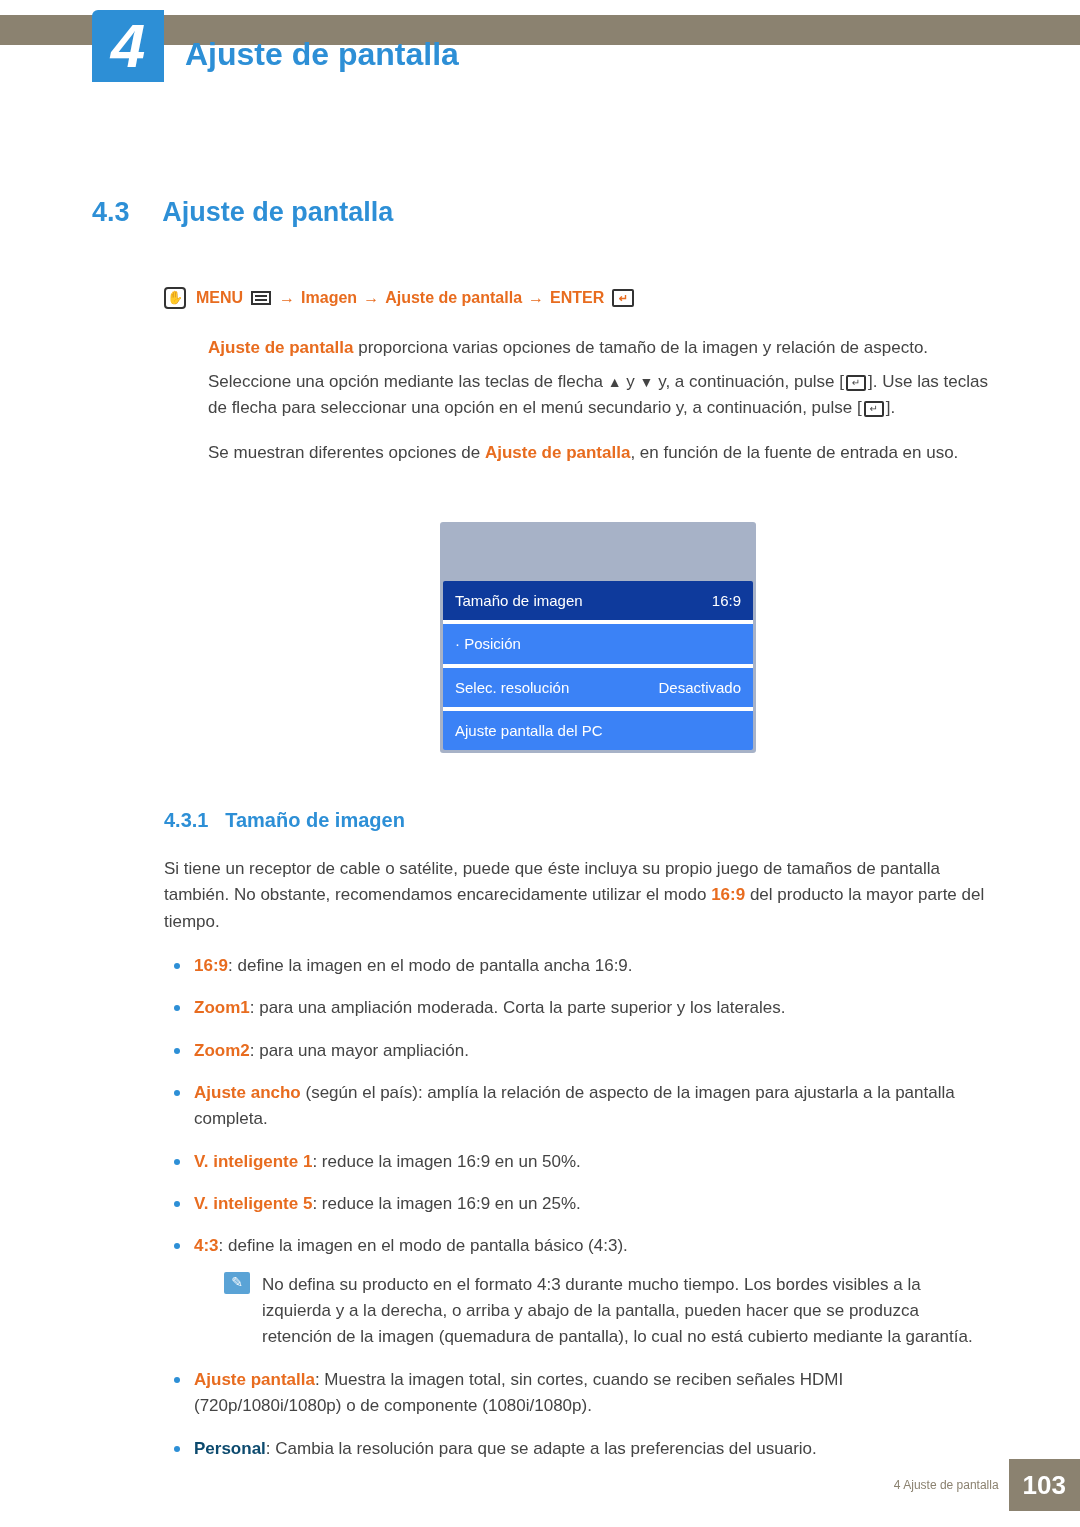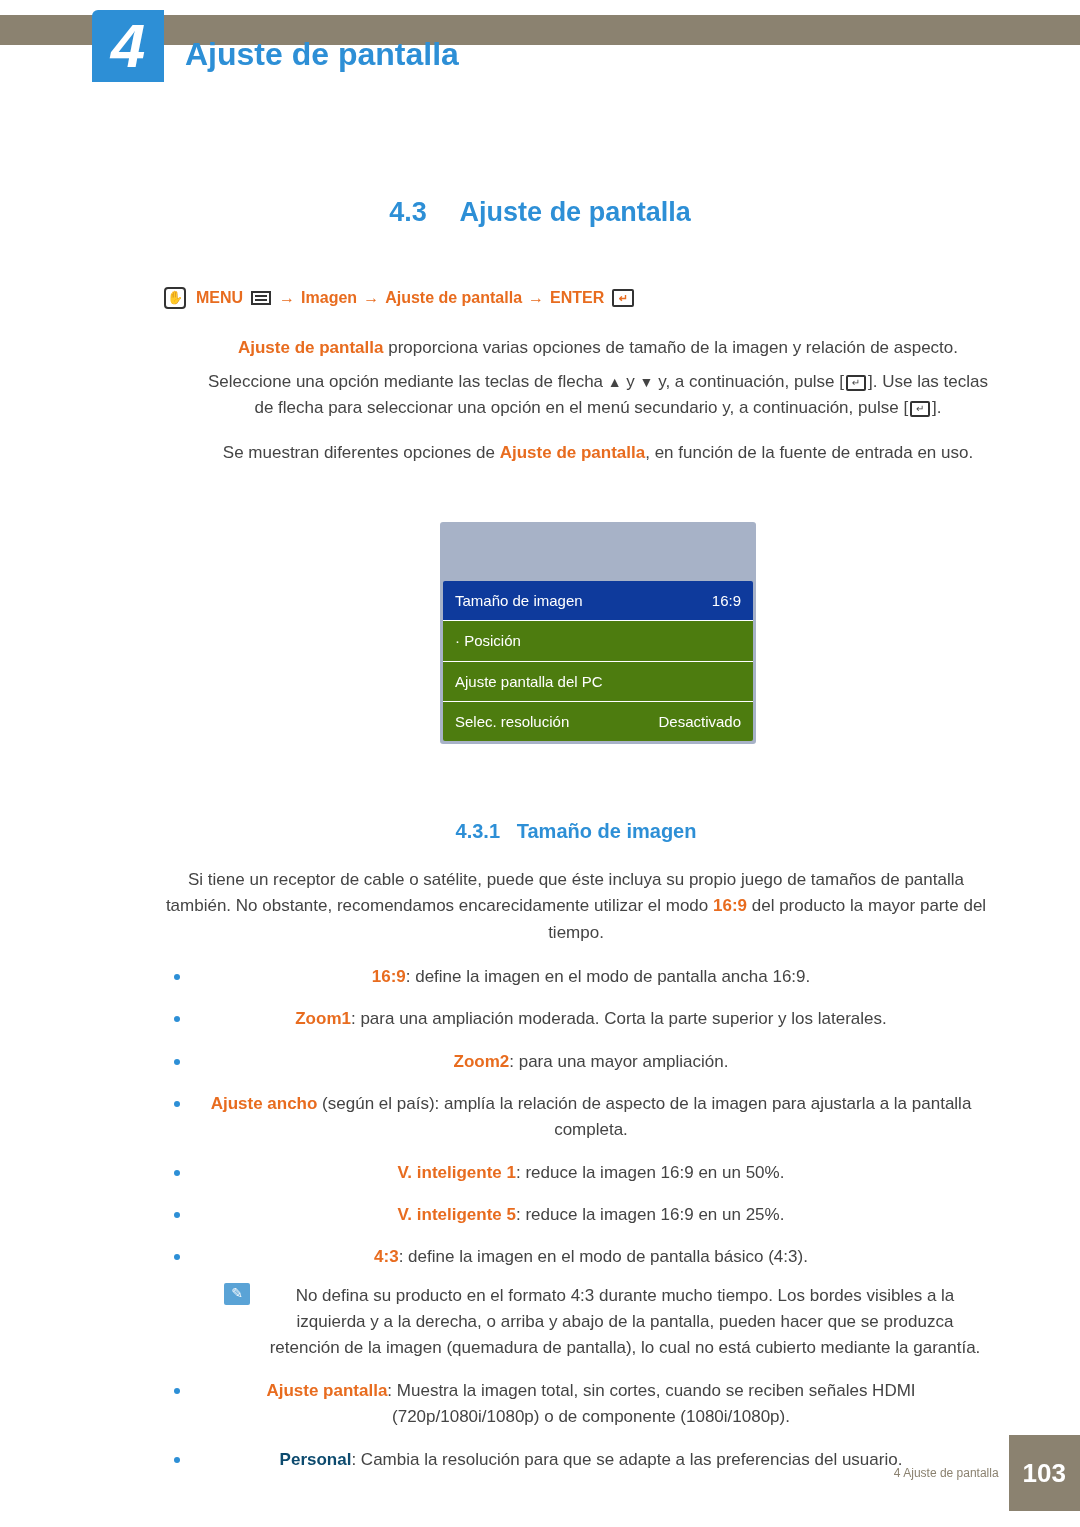--- a/index.html
+++ b/index.html
@@ -23,21 +23,21 @@
     display: flex; align-items: center; justify-content: center;
   }
   .chapter-num {
     color: #fff; font-size: 62px; font-weight: bold; font-style: italic;
   }
   .chapter-title {
     position: absolute; top: 30px; left: 185px;
     color: #2d8fd6; font-size: 32px; font-weight: 600;
   }
   .section {
-    position: absolute; top: 192px; left: 92px; right: 92px; text-align: center;
+    position: absolute; top: 192px; left: 92px; right: 92px;
   }
   .sec-num { color: #2d8fd6; font-size: 27px; font-weight: 600; }
   .sec-title { color: #2d8fd6; font-size: 27px; font-weight: 600; margin-left: 28px;}
   .breadcrumb {
     margin-top: 52px; margin-left: 72px;
     display: flex; align-items: center; gap: 6px; flex-wrap: wrap;
     color: #e86c1f; font-weight: bold; font-size: 16px;
   }
   .bc-icon-box {
     width: 22px; height: 22px; border: 2px solid #333; border-radius: 4px;
@@ -58,40 +58,40 @@
   .arrow-glyph { font-size:14px; }
   .osd-menu {
     margin: 56px auto 0 auto; width: 310px; border-radius: 2px; overflow:hidden;
     font-size: 15px;
   }
   .osd-row {
     display:flex; justify-content:space-between; align-items:center;
     padding: 8px 12px; color:#fff;
   }
   .osd-highlight { background:#0e3a9c; }
-  .osd-normal { background:#4d7c0f; border-top:1px solid #ffffff;}
+  .osd-normal { background:#3b82f6; border-top:4px solid #ffffff;}
   .osd-menu-wrap { background:#a7b2c7; padding:3px; border-radius:3px;}
-  .subsection { margin-top: 72px; margin-left:72px; }
+  .subsection { margin-top: 52px; margin-left:72px; }
   .sub-head { color:#2d8fd6; font-size:20px; font-weight:600; }
   ul.opts { list-style:none; margin-top:18px; }
   ul.opts > li { position:relative; padding-left:30px; margin-top:16px; color:#444;}
   ul.opts > li::before {
     content:""; position:absolute; left:10px; top:10px; width:6px; height:6px;
     background:#2d8fd6; border-radius:50%;
   }
   .note-row { display:flex; gap:12px; margin-top:12px; padding-left:30px;}
   .note-icon {
     width:26px; height:22px; background:#5aa3d6; border-radius:2px; flex-shrink:0;
     display:flex; align-items:center; justify-content:center; color:#fff; font-size:14px;
   }
   .footer {
     position:absolute; bottom:16px; right:0; display:flex; align-items:center;
   }
   .footer-label { color:#8b8270; font-size:12px; margin-right:10px;}
-  .page-box { background:#8b8270; color:#fff; font-size:26px; font-weight:bold; padding:18px 14px;}
+  .page-box { background:#8b8270; color:#fff; font-size:26px; font-weight:bold; padding:6px 14px;}
 </style>
 </head>
 <body>
 
 <div class="top-bar"></div>
 
 <div class="chapter-tab">
   <span class="chapter-num">4</span>
 </div>
 <div class="chapter-title">Ajuste de pantalla</div>
@@ -132,26 +132,26 @@
       <div class="osd-menu">
         <div class="osd-row osd-highlight">
           <span>Tamaño de imagen</span>
           <span>16:9</span>
         </div>
         <div class="osd-row osd-normal">
           <span>· Posición</span>
           <span></span>
         </div>
         <div class="osd-row osd-normal">
+          <span>Selec. resolución</span>
+          <span>Desactivado</span>
+        </div>
+        <div class="osd-row osd-normal">
           <span>Ajuste pantalla del PC</span>
           <span></span>
-        </div>
-        <div class="osd-row osd-normal">
-          <span>Selec. resolución</span>
-          <span>Desactivado</span>
         </div>
       </div>
     </div>
   </div>
 
   <div class="subsection">
     <div>
       <span class="sub-head">4.3.1</span>
       <span class="sub-head" style="margin-left:12px;">Tamaño de imagen</span>
     </div>

